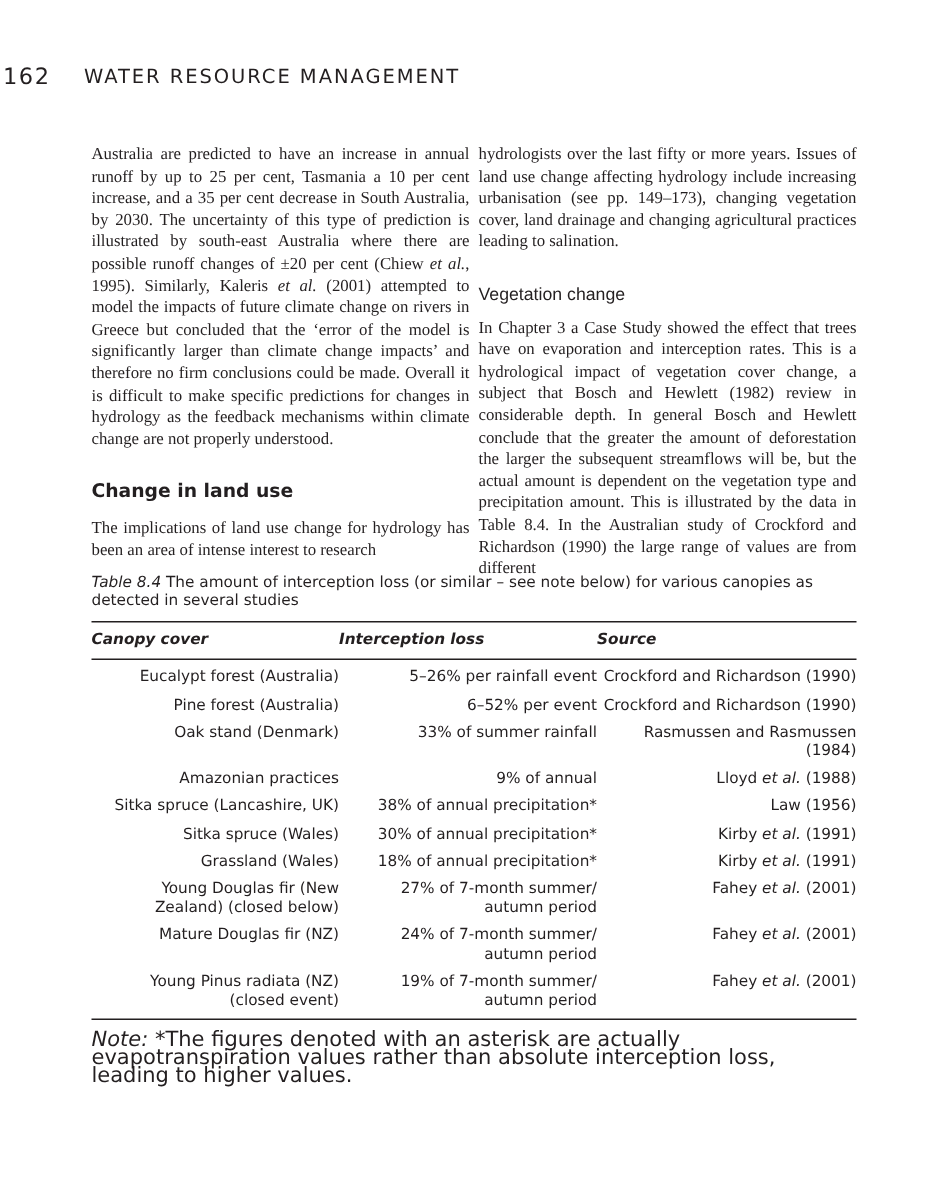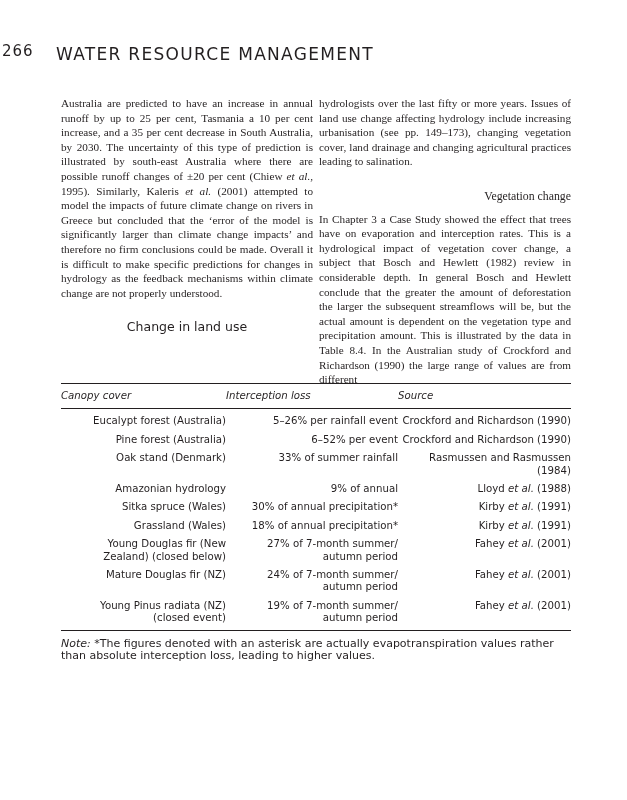--- a/index.html
+++ b/index.html
@@ -27,54 +27,54 @@
       left: 2px;
       top: 0;
       font-size: 15px;
       letter-spacing: 1px;
       color: #231f20;
     }
     .running-title {
       position: absolute;
       left: 56px;
       top: 2px;
-      font-size: 17px;
+      font-size: 13px;
       letter-spacing: 1.3px;
       color: #231f20;
     }
     .col {
       position: absolute;
       top: 96px;
       width: 252px;
       font-family: "Liberation Serif", serif;
       font-size: 11.2px;
       line-height: 14.6px;
       text-align: justify;
       color: #231f20;
     }
     .col-left { left: 61px; }
     .col-right { left: 319px; }
     .col p {
       margin: 0;
     }
     .heading-bold {
       font-family: "DejaVu Sans", sans-serif;
-      font-weight: normal;
+      font-weight: bold;
       font-size: 12.5px;
       margin-top: 20px !important;
       margin-bottom: 10px !important;
-      text-align: center;
+      text-align: left;
       letter-spacing: 0px;
     }
     .heading-light {
-      font-family: Liberation Serif, serif;
+      font-family: Liberation Sans, sans-serif;
       font-size: 11.8px;
       margin-top: 20px !important;
       margin-bottom: 8px !important;
-      text-align: right;
+      text-align: left;
     }
     .table-block {
       position: absolute;
       left: 61px;
       top: 383px;
       width: 510px;
       font-family: "DejaVu Sans", sans-serif;
       font-size: 10.2px;
       line-height: 12.4px;
       color: #231f20;
@@ -87,67 +87,71 @@
     }
     table {
       width: 510px;
       border-collapse: collapse;
     }
     thead tr {
       border-top: 1.2px solid #231f20;
       border-bottom: 0.8px solid #231f20;
     }
     thead th {
-      font-weight: normal;
+      font-weight: bold;
       font-style: italic;
       text-align: left;
       padding: 6px 0 6px 0;
     }
     tbody td {
       vertical-align: top;
       padding: 6px 0 0 0;
       text-align: right;
     }
     tbody tr.last td {
       padding-bottom: 5px;
     }
     tbody tr.last {
       border-bottom: 1.2px solid #231f20;
     }
     .c1 { width: 165px; }
     .c2 { width: 172px; }
     .c3 { width: 173px; }
     .note {
       margin-top: 7px;
-      font-size: 11px;
+      font-size: 14px;
       line-height: 12px;
     }
     .note .label { font-style: italic; }
     em { font-style: italic; }
   </style>
 </head>
 <body>
 
 <div class="running-head">
-  <span class="page-number">266</span>
+  <span class="page-number">162</span>
   <span class="running-title">WATER RESOURCE MANAGEMENT</span>
 </div>
 
 <div class="col col-left">
   <p><span>Australia are predicted to have an increase in annual runoff by up to 25 per cent, Tasmania a 10 per cent increase, and a 35 per cent decrease in South Australia, by 2030. The uncertainty of this type of prediction is illustrated by south-east Australia where there are possible runoff changes of ±20 per cent (Chiew </span><em>et al.</em><span>, 1995). Similarly, Kaleris </span><em>et al.</em><span> (2001) attempted to model the impacts of future climate change on rivers in Greece but concluded that the ‘error of the model is significantly larger than climate change impacts’ and therefore no firm conclusions could be made. Overall it is difficult to make specific predictions for changes in hydrology as the feedback mechanisms within climate change are not properly understood.</span></p>
   <p class="heading-bold">Change in land use</p>
+  <p>The implications of land use change for hydrology has been an area of intense interest to research</p>
 </div>
 
 <div class="col col-right">
   <p>hydrologists over the last fifty or more years. Issues of land use change affecting hydrology include increasing urbanisation (see pp. 149–173), changing vegetation cover, land drainage and changing agricultural practices leading to salination.</p>
   <p class="heading-light">Vegetation change</p>
   <p>In Chapter 3 a Case Study showed the effect that trees have on evaporation and interception rates. This is a hydrological impact of vegetation cover change, a subject that Bosch and Hewlett (1982) review in considerable depth. In general Bosch and Hewlett conclude that the greater the amount of deforestation the larger the subsequent streamflows will be, but the actual amount is dependent on the vegetation type and precipitation amount. This is illustrated by the data in Table 8.4. In the Australian study of Crockford and Richardson (1990) the large range of values are from different</p>
 </div>
 
 <div class="table-block">
+  <p class="caption">
+    <span class="label">Table 8.4</span>&nbsp;<span>The amount of interception loss (or similar – see note below) for various canopies as detected in several studies</span>
+  </p>
   <table>
     <thead>
       <tr>
         <th class="c1">Canopy cover</th>
         <th class="c2">Interception loss</th>
         <th class="c3">Source</th>
       </tr>
     </thead>
     <tbody id="table-body">
         <tr>
@@ -159,23 +163,28 @@
           <td class="c1">Pine forest (Australia)</td>
           <td class="c2">6–52% per event</td>
           <td class="c3"><span>Crockford and Richardson (1990)</span><em></em><span></span></td>
         </tr>
         <tr>
           <td class="c1">Oak stand (Denmark)</td>
           <td class="c2">33% of summer rainfall</td>
           <td class="c3"><span>Rasmussen and Rasmussen (1984)</span><em></em><span></span></td>
         </tr>
         <tr>
-          <td class="c1">Amazonian hydrology</td>
+          <td class="c1">Amazonian practices</td>
           <td class="c2">9% of annual</td>
           <td class="c3"><span>Lloyd </span><em>et al.</em><span> (1988)</span></td>
+        </tr>
+        <tr>
+          <td class="c1">Sitka spruce (Lancashire, UK)</td>
+          <td class="c2">38% of annual precipitation*</td>
+          <td class="c3"><span>Law (1956)</span><em></em><span></span></td>
         </tr>
         <tr>
           <td class="c1">Sitka spruce (Wales)</td>
           <td class="c2">30% of annual precipitation*</td>
           <td class="c3"><span>Kirby </span><em>et al.</em><span> (1991)</span></td>
         </tr>
         <tr>
           <td class="c1">Grassland (Wales)</td>
           <td class="c2">18% of annual precipitation*</td>
           <td class="c3"><span>Kirby </span><em>et al.</em><span> (1991)</span></td>

